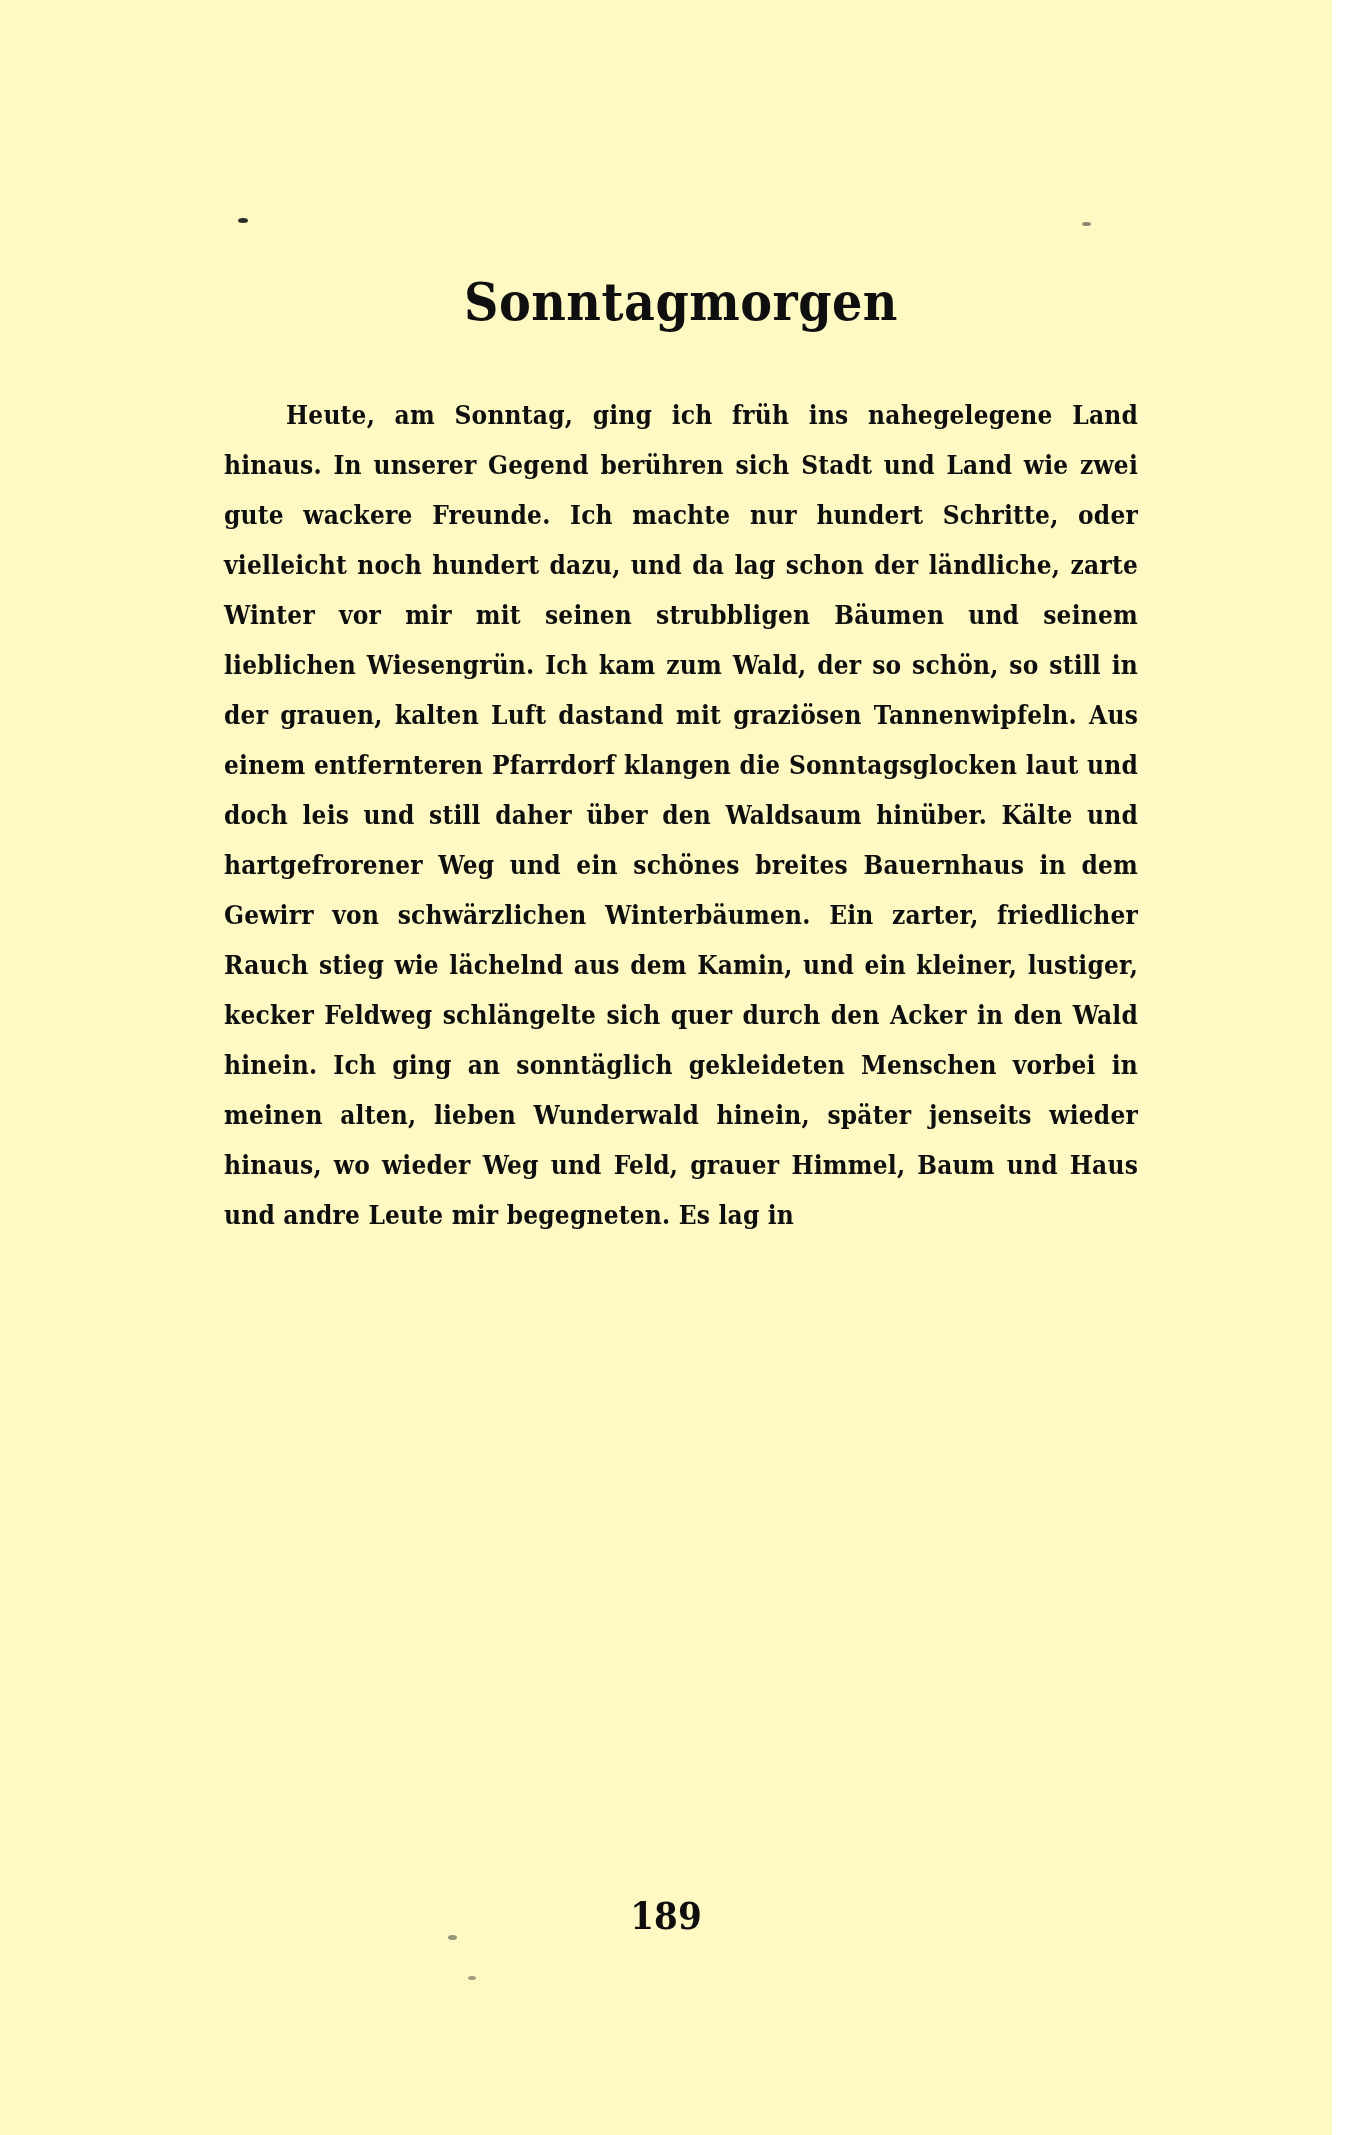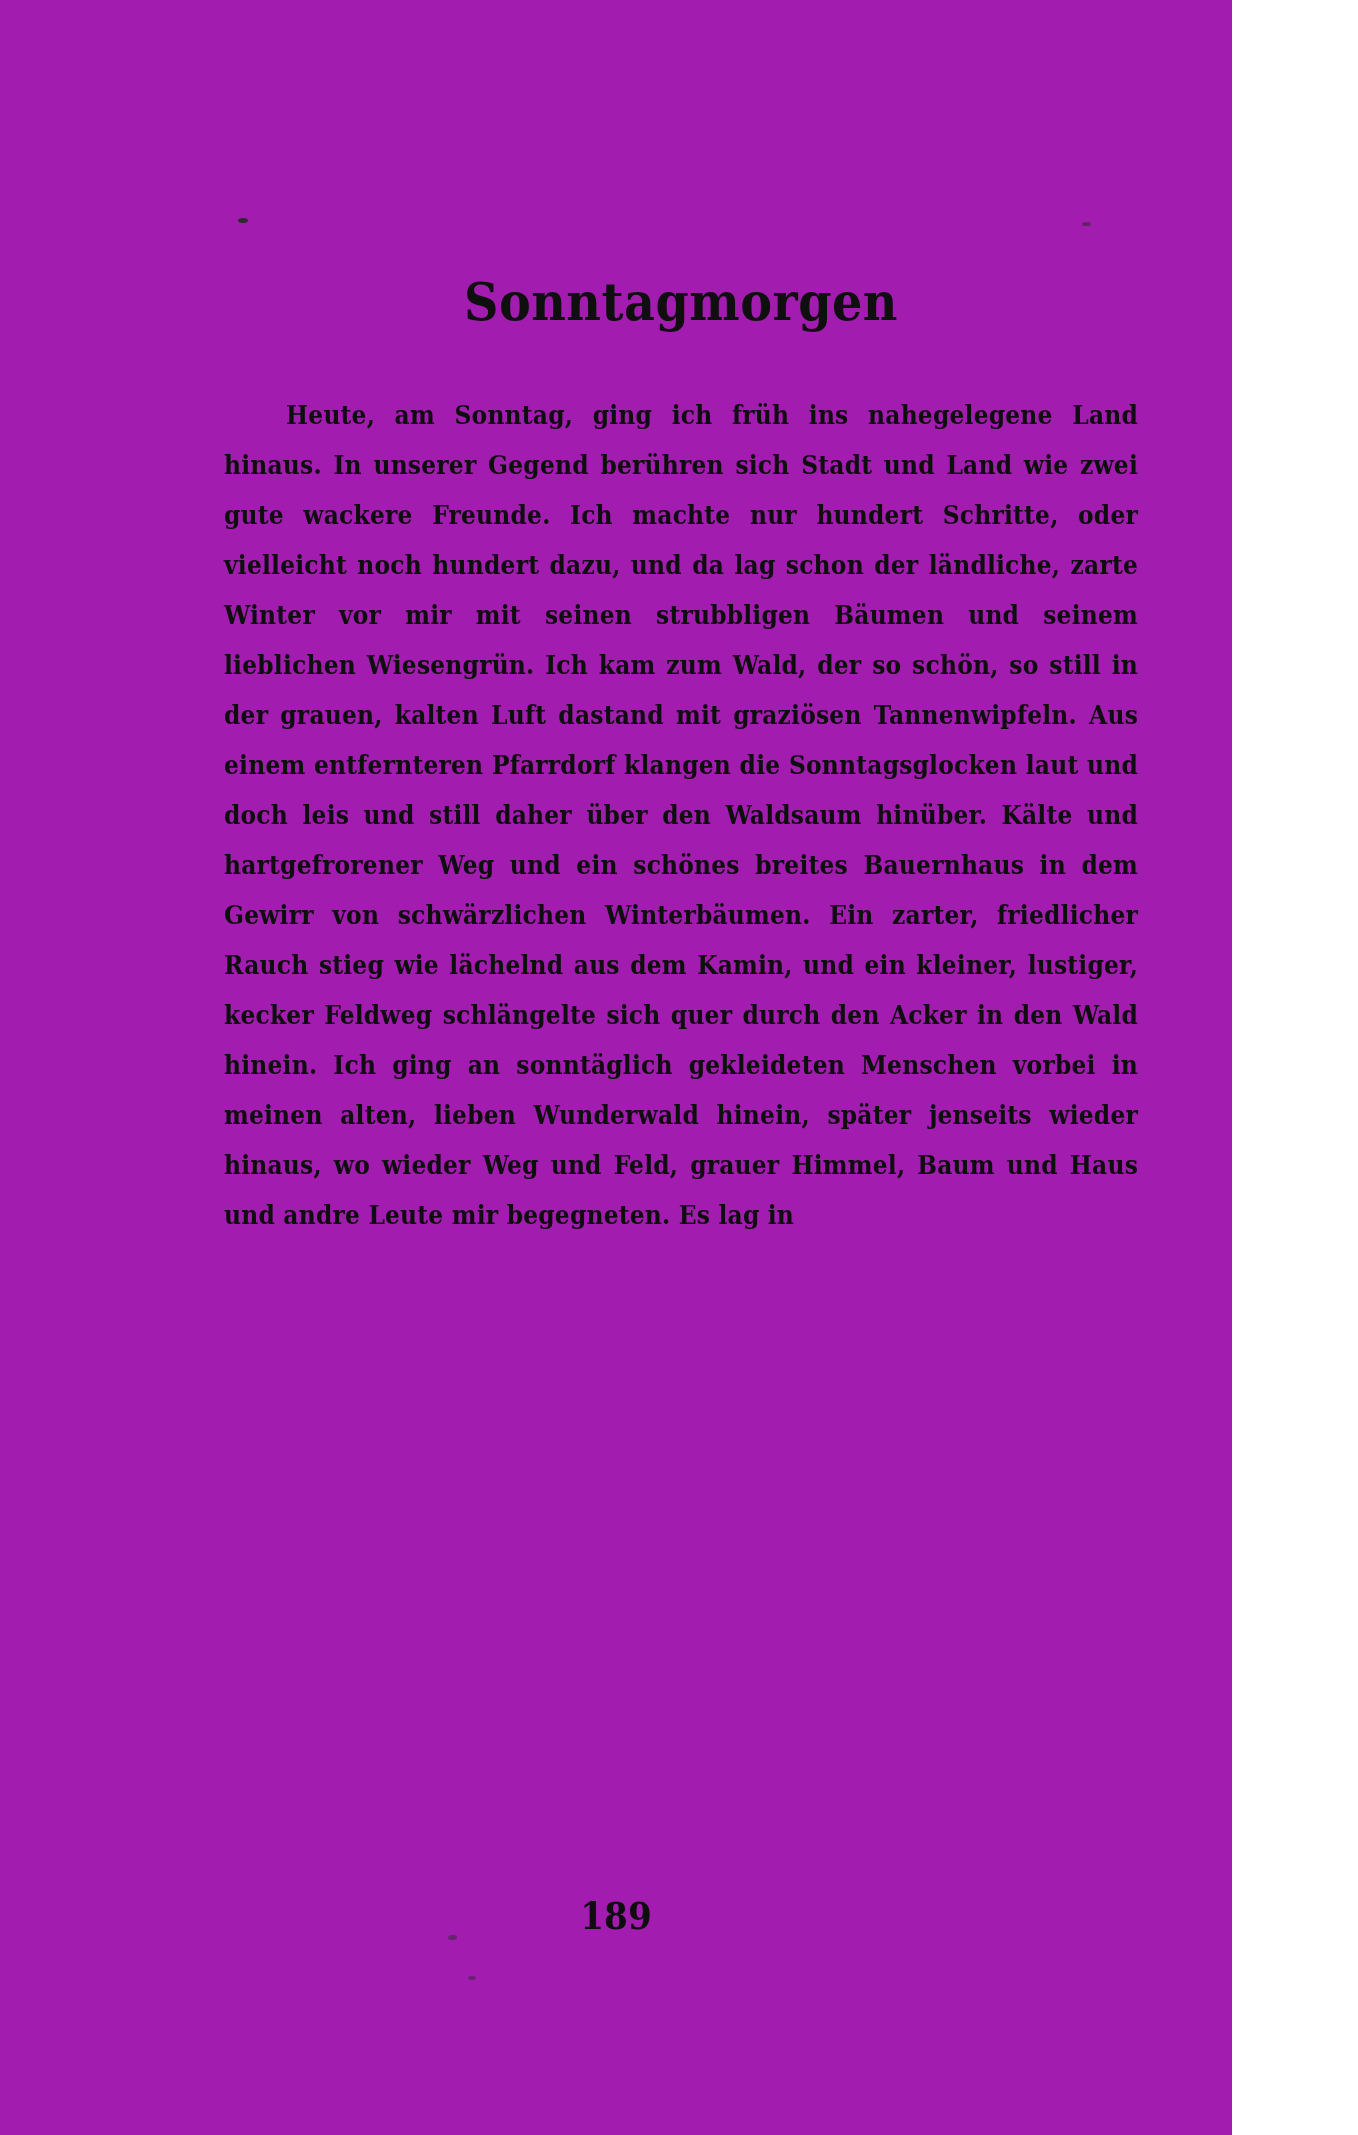--- a/index.html
+++ b/index.html
@@ -2,23 +2,23 @@
 <html lang="de"><head>
 <meta charset="utf-8">
 <style>
   html, body {
     margin: 0;
     padding: 0;
     background: #ffffff;
   }
   .page {
     position: relative;
-    width: 1232px;
+    width: 1332px;
     height: 2135px;
-    background: #a21caf;
+    background: #fef9c3;
     overflow: hidden;
   }
   .scan-speck {
     position: absolute;
     background: #2b2b2b;
     border-radius: 50%;
   }
   .speck-a { left: 238px; top: 218px; width: 10px; height: 5px; }
   .speck-b { left: 1082px; top: 222px; width: 9px; height: 4px; opacity: .55; }
   .speck-c { left: 448px; top: 1935px; width: 9px; height: 5px; opacity: .5; }

